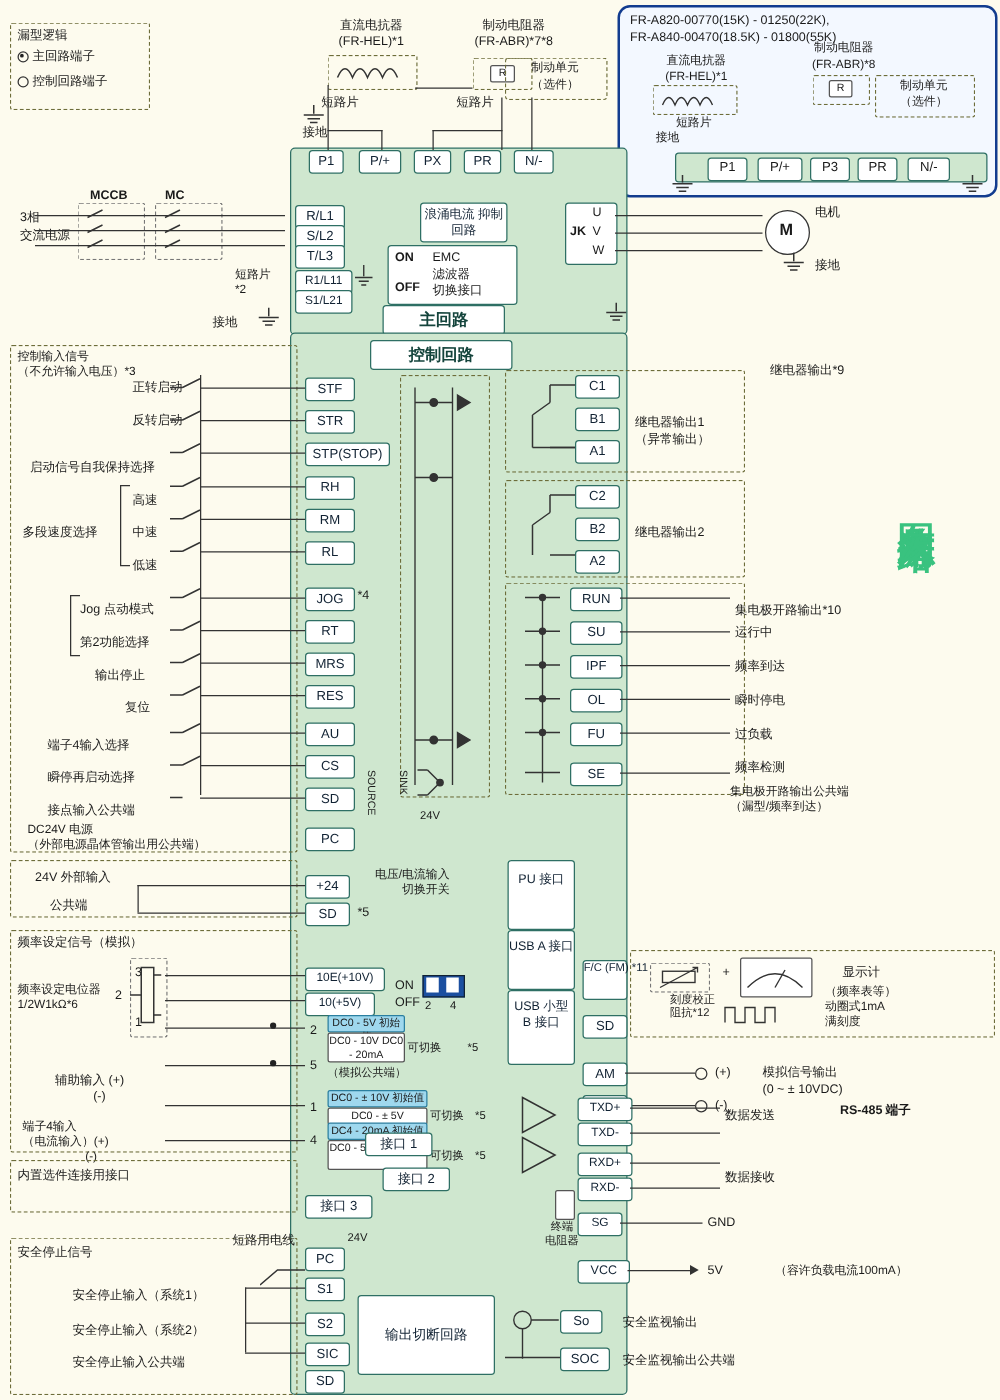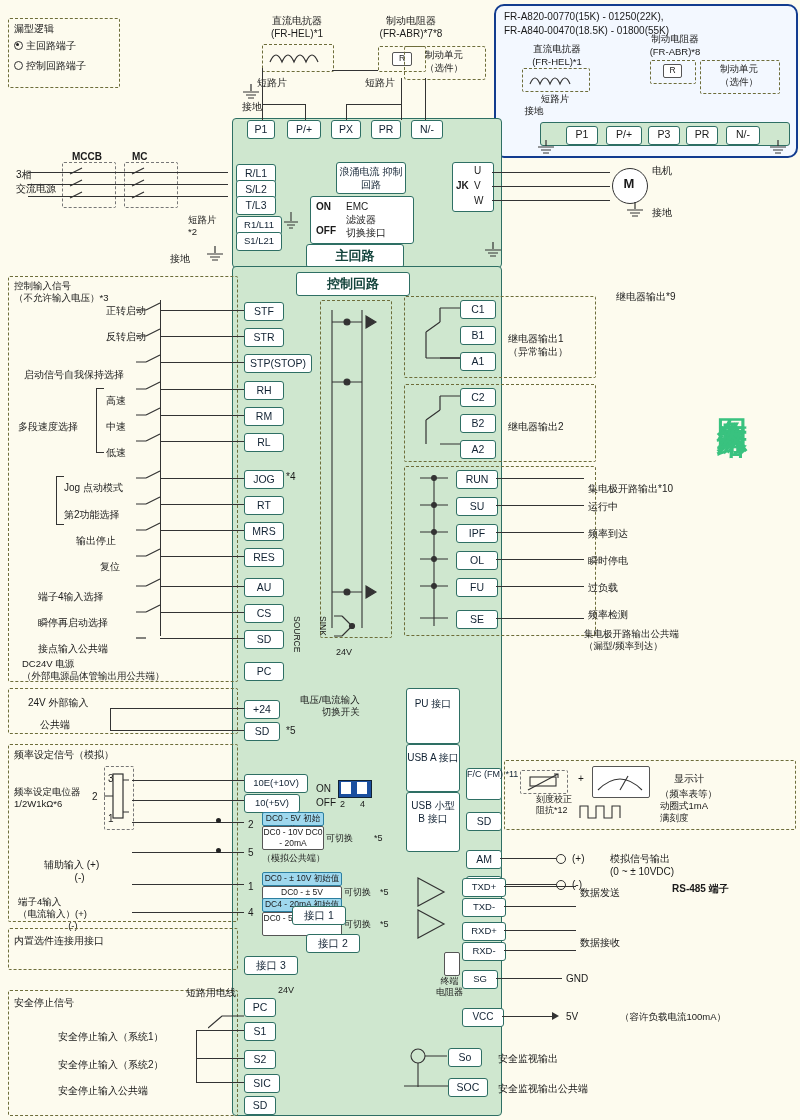--- a/index.html
+++ b/index.html
@@ -585,20 +585,21 @@
   <div class="lbl" style="left:58px;top:1058px;">安全停止输入（系统2）</div>
   <div class="lbl" style="left:58px;top:1084px;">安全停止输入公共端</div>
   <div class="lnh" style="left:196px;top:1030px;width:48px;"></div>
   <div class="lnh" style="left:196px;top:1058px;width:48px;"></div>
   <div class="lnh" style="left:196px;top:1082px;width:48px;"></div>
   <div class="lnv" style="left:196px;top:1030px;height:52px;"></div>
   <svg class="abs" style="left:208px;top:1012px;" width="36" height="20">
     <path d="M0 16 l14 -12 h22" stroke="#333" stroke-width="1.2" fill="none"></path>
   </svg>
 
+  <div class="greenbox" style="left:286px;top:1036px;width:108px;height:62px;line-height:62px;font-size:11px;">输出切断回路</div>
   <div class="term" style="left:448px;top:1048px;width:32px;">So</div>
   <div class="term" style="left:448px;top:1078px;width:38px;">SOC</div>
   <div class="lbl" style="left:498px;top:1052px;">安全监视输出</div>
   <div class="lbl" style="left:498px;top:1082px;">安全监视输出公共端</div>
   <svg class="abs" style="left:404px;top:1040px;" width="44" height="56">
     <g stroke="#333" stroke-width="1.1" fill="none">
       <circle cx="14" cy="16" r="7"></circle>
       <path d="M21 16 h22 M14 23 v24 M0 46 h44"></path>
     </g>
   </svg>

